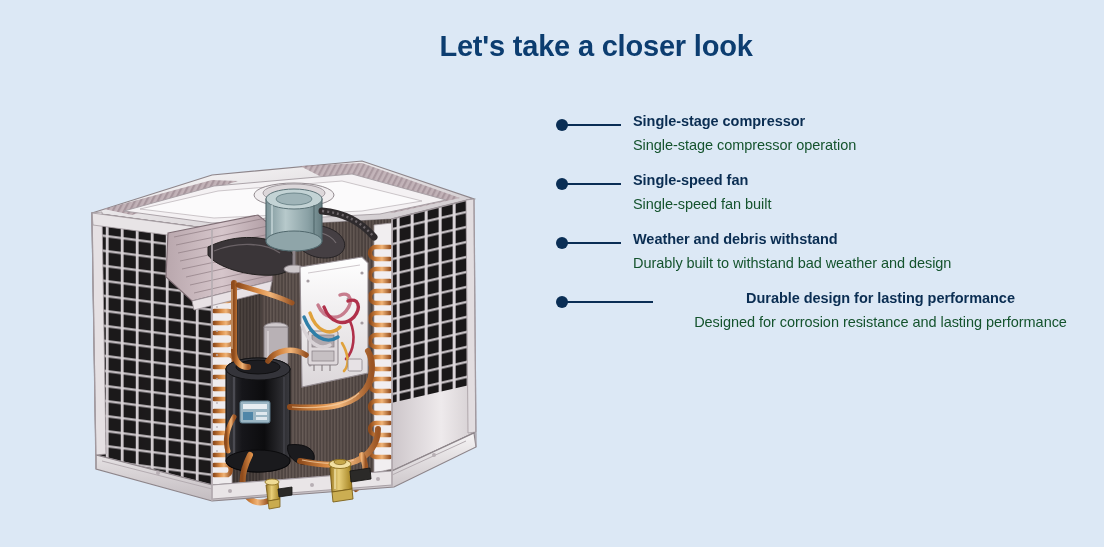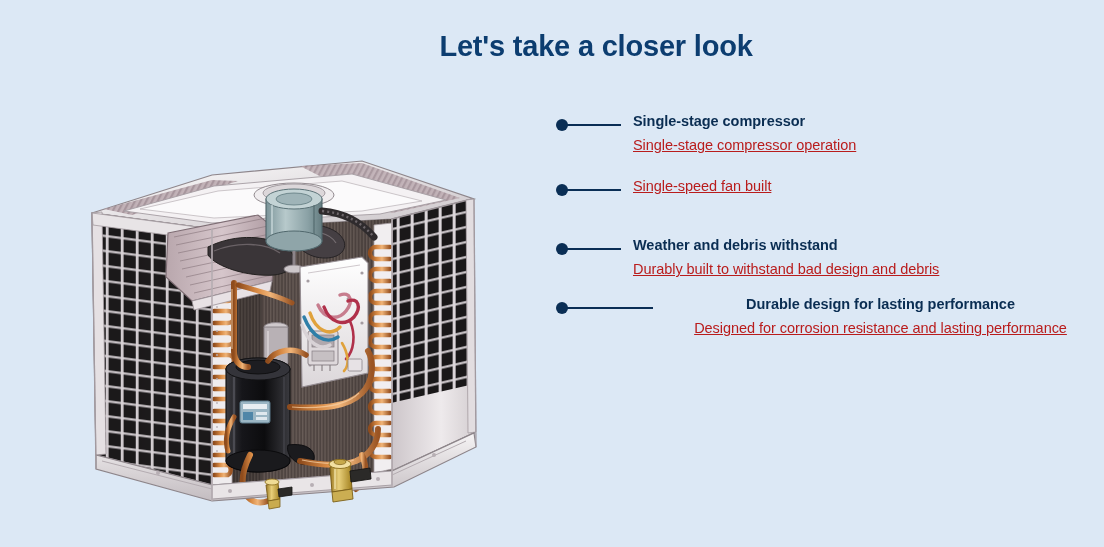--- a/index.html
+++ b/index.html
@@ -94,25 +94,24 @@
   .feature-title {
     font-size: 14.5px;
     font-weight: bold;
     color: #0a2d52;
     line-height: 18px;
     letter-spacing: -0.05px;
   }
   .feature-desc {
     font-size: 14.5px;
     font-weight: normal;
-    color: #b91c1c;
+    color: #14532d;
     line-height: 18px;
     margin-top: 6px;
     letter-spacing: -0.05px;
-    text-decoration: underline;
   }
 </style>
 </head>
 <body>
 
 <div id="page-root">
 
   <div class="page-title">Let's take a closer look</div>
 
   <div class="product-figure">
@@ -481,32 +480,33 @@
         <div class="feature-desc">Single-stage compressor operation</div>
       </div>
     </div>
 
     <div class="feature-item">
       <div class="feature-marker">
         <span class="feature-dot"></span>
         <span class="feature-line"></span>
       </div>
       <div class="feature-body">
+        <div class="feature-title">Single-speed fan</div>
         <div class="feature-desc">Single-speed fan built</div>
       </div>
     </div>
 
     <div class="feature-item">
       <div class="feature-marker">
         <span class="feature-dot"></span>
         <span class="feature-line"></span>
       </div>
       <div class="feature-body">
         <div class="feature-title">Weather and debris withstand</div>
-        <div class="feature-desc">Durably built to withstand bad design and debris</div>
+        <div class="feature-desc">Durably built to withstand bad weather and design</div>
       </div>
     </div>
 
     <div class="feature-item long">
       <div class="feature-marker">
         <span class="feature-dot"></span>
         <span class="feature-line"></span>
       </div>
       <div class="feature-body">
         <div class="feature-title">Durable design for lasting performance</div>

